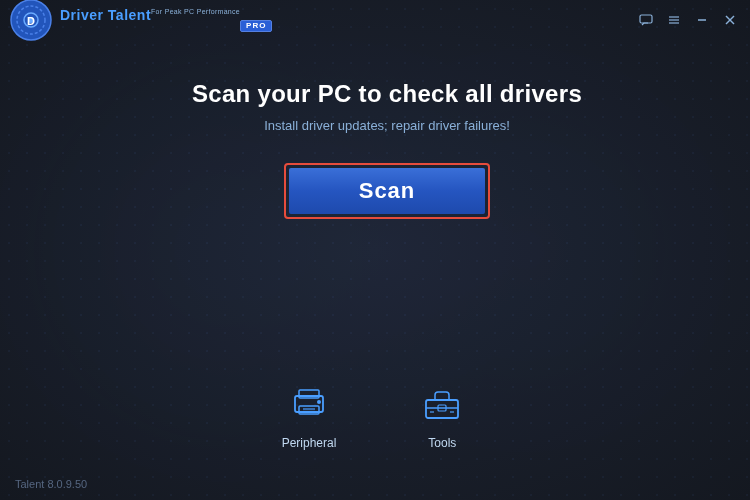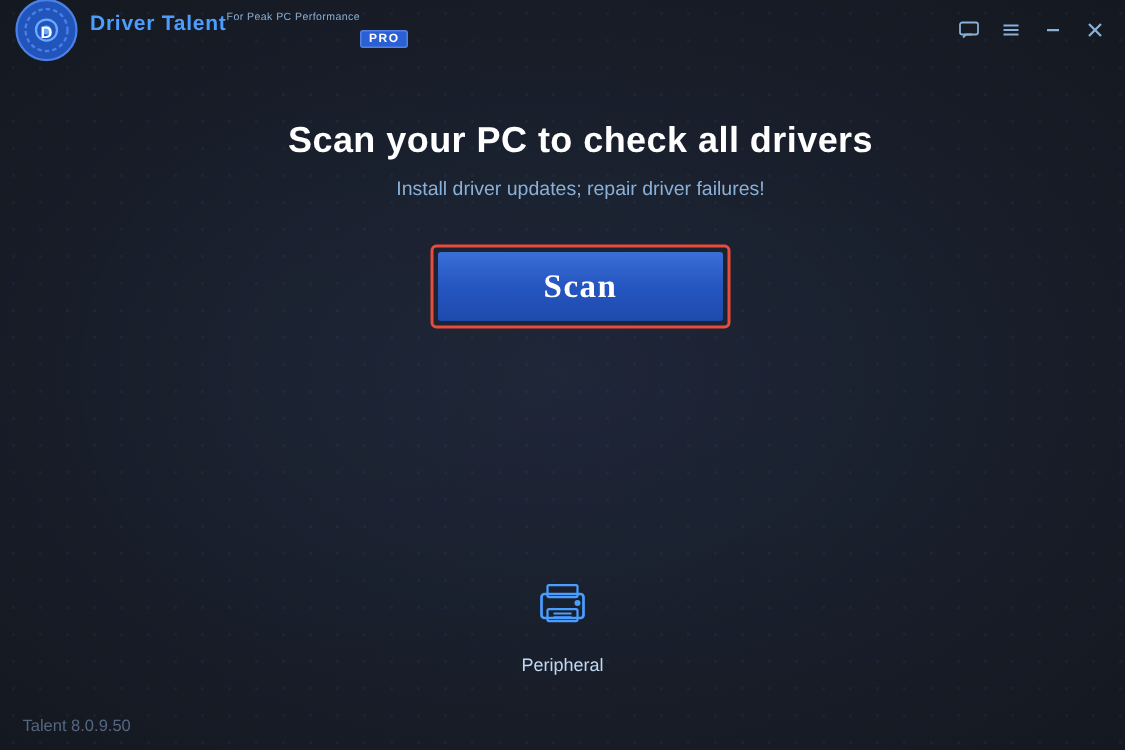--- a/index.html
+++ b/index.html
@@ -156,21 +156,20 @@
       font-weight: 700;
       padding: 10px 70px;
       border: none;
       border-radius: 2px;
       cursor: pointer;
       letter-spacing: 1px;
       display: flex;
       align-items: center;
       justify-content: center;
       min-width: 175px;
-      font-family: Liberation Serif, serif;
     }
 
     
     .bottom-icons {
       position: absolute;
       bottom: 50px;
       left: 0; right: 0;
       display: flex;
       align-items: flex-start;
       justify-content: center;
@@ -290,16 +289,31 @@
           <rect x="14" y="28" width="20" height="8" rx="1" fill="none" stroke="#4a9eff" stroke-width="1.5"></rect>
           <line x1="18" y1="31" x2="30" y2="31" stroke="#4a9eff" stroke-width="1.2"></line>
           <line x1="18" y1="33.5" x2="30" y2="33.5" stroke="#4a9eff" stroke-width="1.2"></line>
           <circle cx="34" cy="24" r="2" fill="#4a9eff"></circle>
         </svg>
       </div>
       <span class="icon-label">Peripheral</span>
     </div>
 
 
+    <div class="icon-item">
+      <div class="icon-box">
+        <svg width="48" height="48" viewBox="0 0 48 48">
+
+          <rect x="8" y="22" width="32" height="18" rx="2" fill="none" stroke="#4a9eff" stroke-width="1.8"></rect>
+          <path d="M17 22 L17 17 Q17 14 20 14 L28 14 Q31 14 31 17 L31 22" fill="none" stroke="#4a9eff" stroke-width="1.5"></path>
+          <line x1="8" y1="30" x2="40" y2="30" stroke="#4a9eff" stroke-width="1.5"></line>
+          <rect x="20" y="27" width="8" height="6" rx="1" fill="none" stroke="#4a9eff" stroke-width="1.2"></rect>
+
+          <line x1="12" y1="34" x2="16" y2="34" stroke="#4a9eff" stroke-width="1.2"></line>
+          <line x1="32" y1="34" x2="36" y2="34" stroke="#4a9eff" stroke-width="1.2"></line>
+        </svg>
+      </div>
+      <span class="icon-label">Tools</span>
+    </div>
   </div>
 
   <div class="version-text">Talent 8.0.9.50</div>
 </div>
 
 </body></html>

